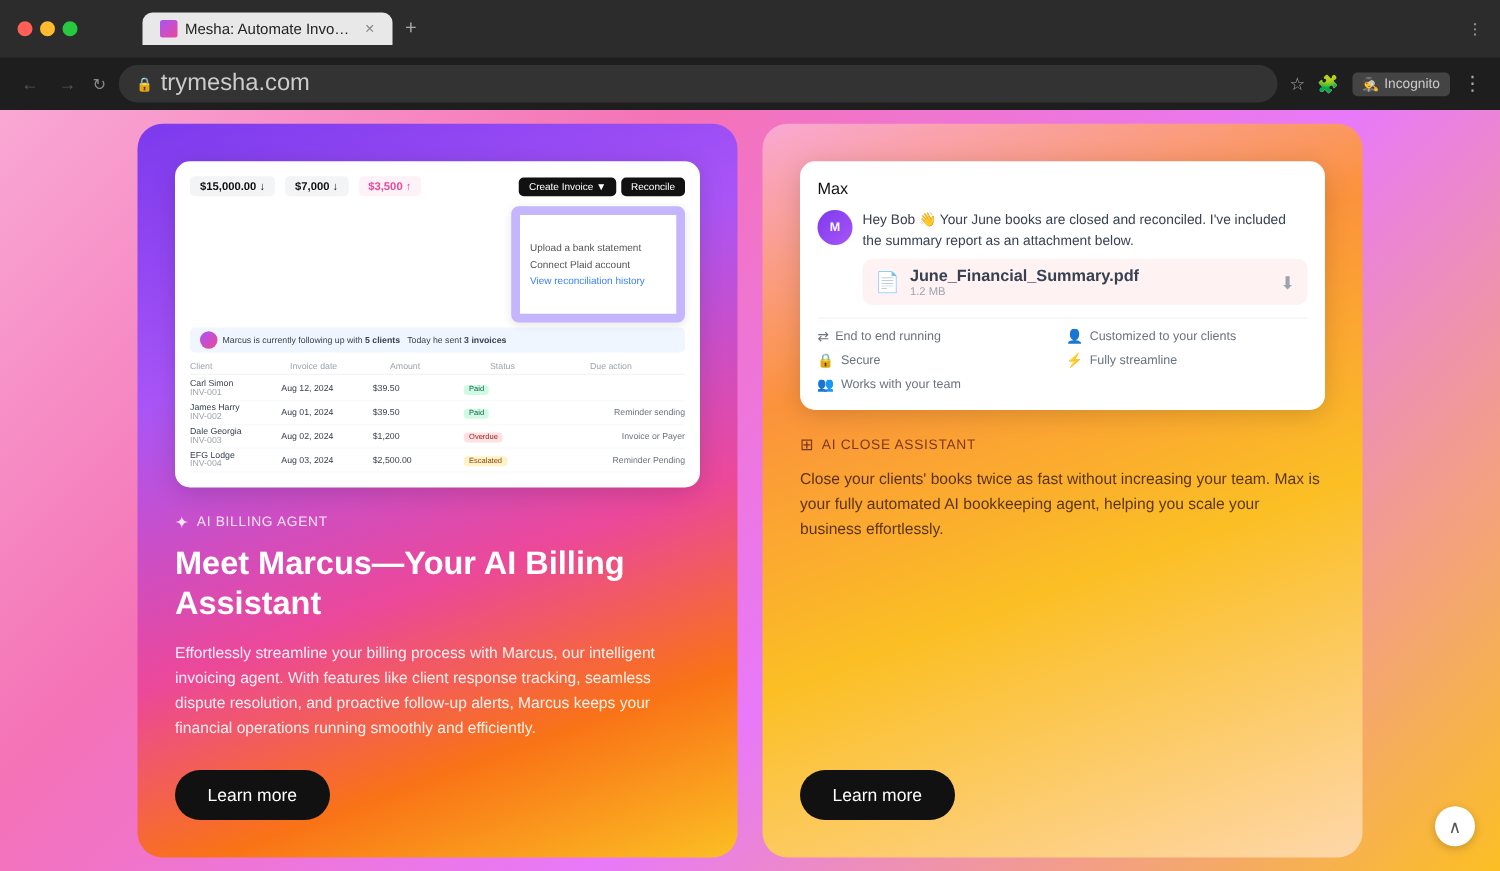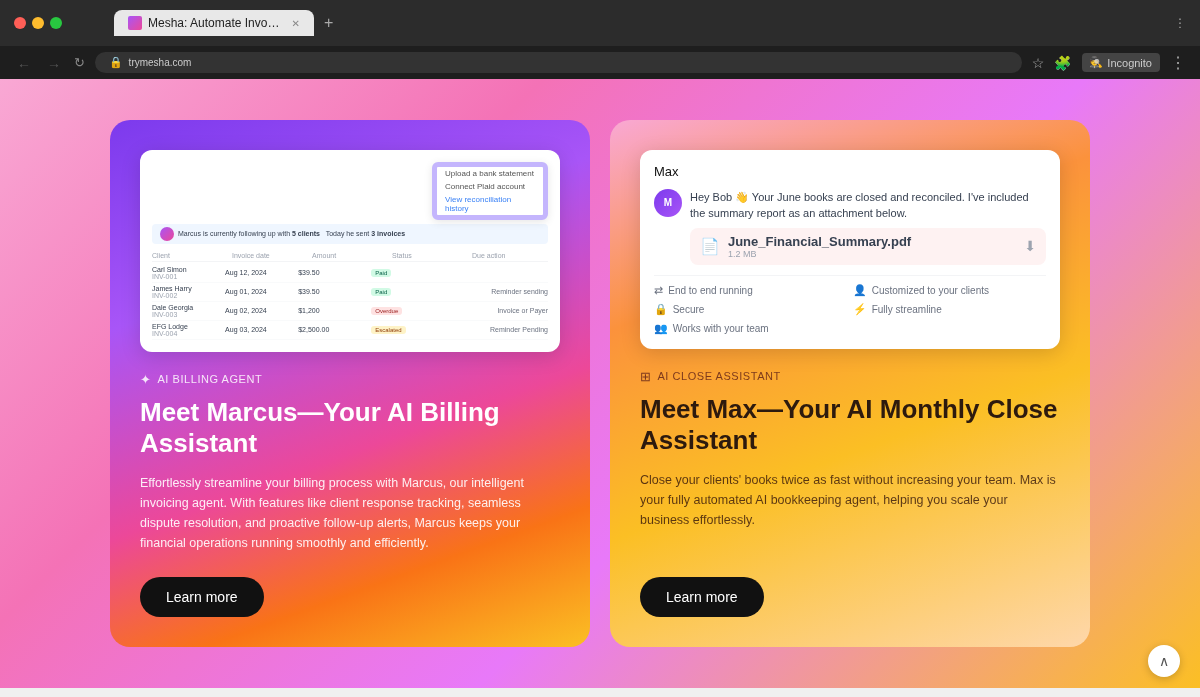--- a/index.html
+++ b/index.html
@@ -106,21 +106,21 @@
       background: #333;
       border-radius: 20px;
       flex: 1;
       padding: 4px 14px;
       display: flex;
       align-items: center;
       gap: 6px;
     }
     .url-text {
       color: #ccc;
-      font-size: 10px;
+      font-size: 19px;
     }
     .lock-icon { color: #aaa; font-size: 11px; }
     .browser-actions {
       display: flex;
       align-items: center;
       gap: 10px;
       margin-left: auto;
     }
     .browser-action-btn {
       color: #aaa;
@@ -207,26 +207,26 @@
     .btn-sm {
       background: #111;
       color: white;
       border-radius: 4px;
       padding: 3px 8px;
       font-size: 8px;
       margin-left: auto;
     }
     .action-menu {
       background: white;
-      border: 5px solid #c4b5fd;
+      border: 7px solid #c4b5fd;
       border-radius: 6px;
-      padding: 0 0;
+      padding: 20px 0;
       font-size: 8px;
       color: #333;
-      width: 116px;
+      width: 139px;
       box-shadow: 0 2px 8px rgba(0,0,0,0.1);
       margin-left: auto;
     }
     .action-menu-item {
       padding: 2px 8px;
       color: #555;
     }
     .banner {
       background: #eff6ff;
       border-radius: 4px;
@@ -441,20 +441,29 @@
   </div>
 </div>
 
 <div class="page-content">
   <div class="cards-container">
 
     <div class="card card-left">
 
       <div class="ui-preview">
 
+        <div class="ui-preview-header">
+          <div class="stat-pill">$15,000.00 ↓</div>
+          <div class="stat-pill">$7,000 ↓</div>
+          <div class="stat-pill pink">$3,500 ↑</div>
+          <div style="margin-left:auto;display:flex;gap:4px;">
+            <div class="btn-sm">Create Invoice ▼</div>
+            <div class="btn-sm">Reconcile</div>
+          </div>
+        </div>
 
         <div style="display:flex;justify-content:flex-end;margin-bottom:4px;">
           <div class="action-menu">
             <div class="action-menu-item">Upload a bank statement</div>
             <div class="action-menu-item">Connect Plaid account</div>
             <div class="action-menu-item" style="color:#3b82f6;">View reconciliation history</div>
           </div>
         </div>
 
         <div class="banner">
@@ -554,21 +563,20 @@
             <span>Works with your team</span>
           </div>
         </div>
       </div>
 
       <div class="card-label card-label-right">
         <span class="label-icon">⊞</span>
         <span>AI CLOSE ASSISTANT</span>
       </div>
 
-      <div class="card-title card-title-right">Meet Max—Your AI Monthly Close Assistant</div>
 
       <div class="card-desc card-desc-right">Close your clients' books twice as fast without increasing your team. Max is your fully automated AI bookkeeping agent, helping you scale your business effortlessly.</div>
 
       <button class="learn-more-btn">Learn more</button>
     </div>
 
   </div>
 
   <div class="scroll-up-btn">
     <span>∧</span>

